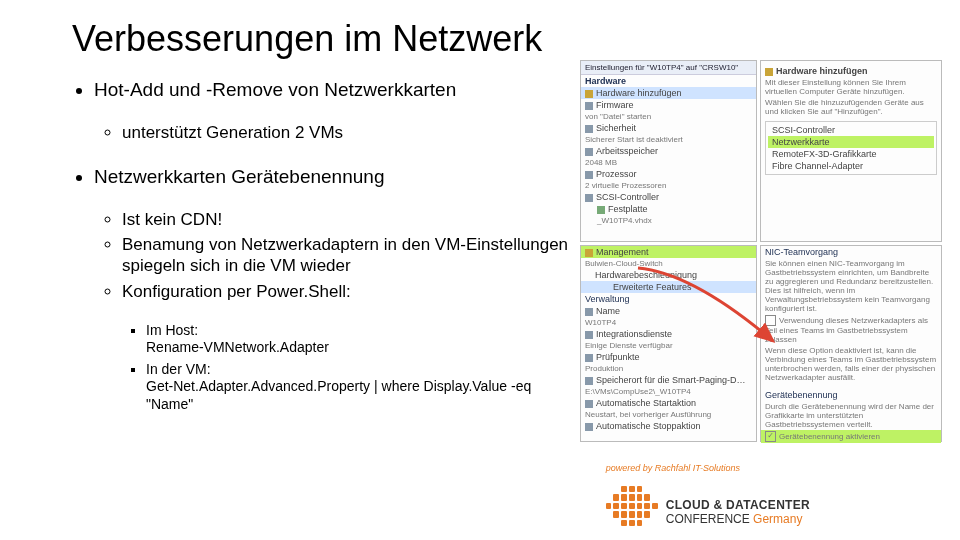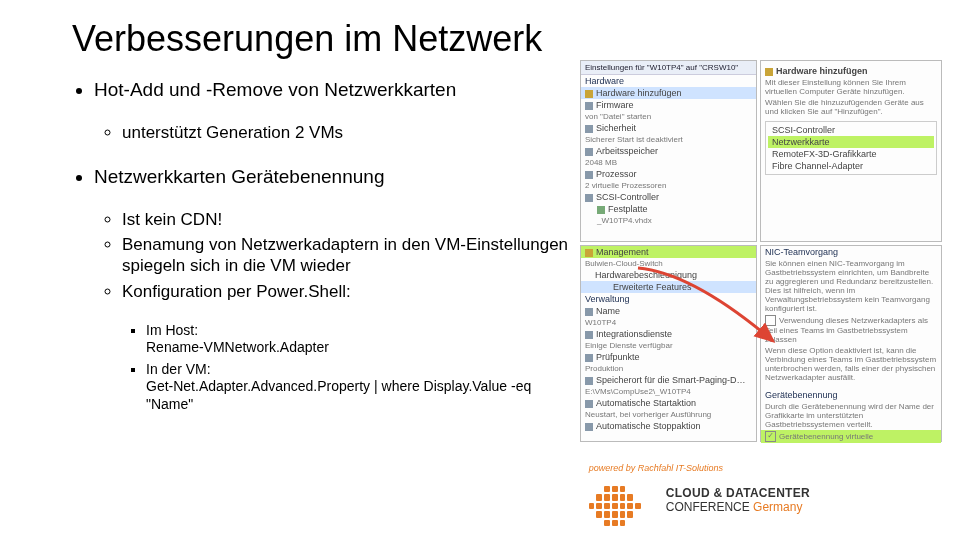--- a/index.html
+++ b/index.html
@@ -22,21 +22,21 @@
   .hl{background:#bef264}
   .sel{background:#cfe3ff}
   .tiny{font-size:8px;color:#777}
   .ico{display:inline-block;width:8px;height:8px;margin-right:3px;vertical-align:middle;background:#89a}
   .ico.y{background:#c9a437}
   .ico.g{background:#7a7}
   .arrow{position:absolute;left:633px;top:263px;width:150px;height:90px;pointer-events:none}
   .arrow svg{width:100%;height:100%}
 
   .logo{position:absolute;right:18px;bottom:14px;text-align:left;font-size:10px;color:#666}
-  .logo .row{display:flex;align-items:flex-start;gap:25px}
+  .logo .row{display:flex;align-items:flex-end;gap:8px}
   .dots{width:52px;height:40px;display:grid;grid-template-columns:repeat(7,1fr);grid-template-rows:repeat(5,1fr);gap:2px}
   .dots span{display:block;background:#e77b24;border-radius:1px}
   .dots span.f{background:transparent}
   .lg-main{font-weight:700;font-size:12px;color:#333;letter-spacing:.3px}
   .lg-sub{font-weight:400;font-size:12px;color:#333}
   .lg-sub .g{color:#e77b24}
   .pow{font-style:italic;font-size:9px;color:#e77b24;margin-bottom:13px}
   .chk{display:inline-block;width:9px;height:9px;border:1px solid #888;margin-right:3px;vertical-align:middle;text-align:center;line-height:8px;font-size:8px}
 </style>
 </head>
@@ -69,21 +69,21 @@
             <span>In der VM:</span><br>
             <span class="code">Get-Net.Adapter.Advanced.Property | where Display.Value -eq "Name"</span>
           </li>
         </ul>
       </ul>
     </ul>
   </div>
 
   <div class="shot shot-a">
     <div class="bar">Einstellungen für "W10TP4" auf "CRSW10"</div>
-    <div class="line" style="font-weight:400;color:#235"><span>Hardware</span></div>
+    <div class="line" style="font-weight:700;color:#235"><span>Hardware</span></div>
     <div class="line sel"><span class="ico y"></span><span>Hardware hinzufügen</span></div>
     <div class="line"><span class="ico"></span><span>Firmware</span></div>
     <div class="line tiny">von "Datei" starten</div>
     <div class="line"><span class="ico"></span><span>Sicherheit</span></div>
     <div class="line tiny">Sicherer Start ist deaktiviert</div>
     <div class="line"><span class="ico"></span><span>Arbeitsspeicher</span></div>
     <div class="line tiny">2048 MB</div>
     <div class="line"><span class="ico"></span><span>Prozessor</span></div>
     <div class="line tiny">2 virtuelle Prozessoren</div>
     <div class="line"><span class="ico"></span><span>SCSI-Controller</span></div>
@@ -123,21 +123,21 @@
   </div>
 
   <div class="shot shot-d">
     <div class="line" style="font-weight:400;color:#235">NIC-Teamvorgang</div>
     <div class="line tiny" style="white-space:normal">Sie können einen NIC-Teamvorgang im Gastbetriebssystem einrichten, um Bandbreite zu aggregieren und Redundanz bereitzustellen. Dies ist hilfreich, wenn im Verwaltungsbetriebssystem kein Teamvorgang konfiguriert ist.</div>
     <div class="line tiny" style="white-space:normal"><span class="chk"></span><span>Verwendung dieses Netzwerkadapters als Teil eines Teams im Gastbetriebssystem zulassen</span></div>
     <div class="line tiny" style="white-space:normal">Wenn diese Option deaktiviert ist, kann die Verbindung eines Teams im Gastbetriebssystem unterbrochen werden, falls einer der physischen Netzwerkadapter ausfällt.</div>
     <div style="height:6px"></div>
     <div class="line" style="color:#235">Gerätebenennung</div>
     <div class="line tiny" style="white-space:normal">Durch die Gerätebenennung wird der Name der Grafikkarte im unterstützten Gastbetriebssystemen verteilt.</div>
-    <div class="line tiny hl" style="white-space:normal"><span class="chk">✓</span><span>Gerätebenennung virtuelle</span></div>
+    <div class="line tiny hl" style="white-space:normal"><span class="chk">✓</span><span>Gerätebenennung aktivieren</span></div>
   </div>
 
   <div class="arrow">
     <svg viewBox="0 0 150 90">
       <defs>
           <marker id="ah" markerWidth="8" markerHeight="8" refX="6" refY="3" orient="auto">
         <path d="M0,0 L7,3 L0,6 Z" fill="#d43"></path>
       </marker>
         </defs>
       <path d="M5,5 Q60,10 140,78" stroke="#d43" stroke-width="3" fill="none" marker-end="url(#ah)"></path>

